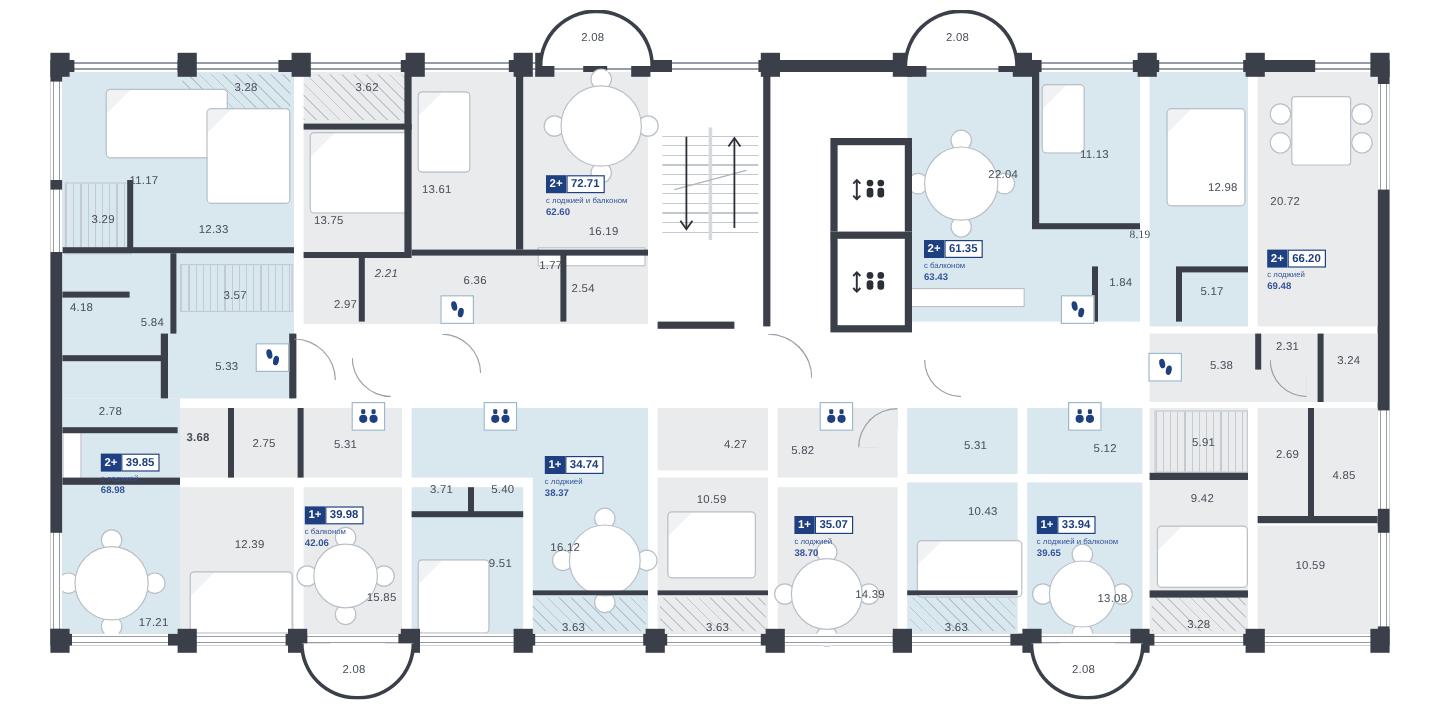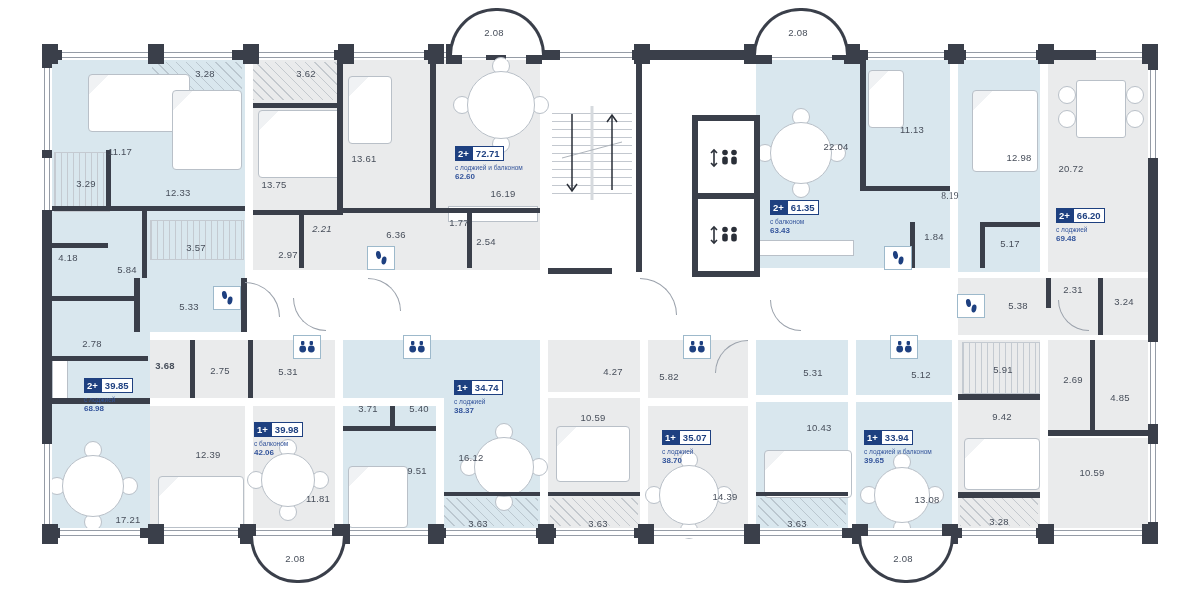--- a/index.html
+++ b/index.html
@@ -350,21 +350,21 @@
     <div class="rlabel" style="left: 1003px; top: 369px;">5.91</div>
     <div class="rlabel" style="left: 1073px; top: 379px;">2.69</div>
     <div class="rlabel" style="left: 1120px; top: 397px;">4.85</div>
     <div class="rlabel" style="left: 1002px; top: 416px;">9.42</div>
     <div class="rlabel" style="left: 1092px; top: 472px;">10.59</div>
     <div class="rlabel" style="left: 999px; top: 521px;">3.28</div>
     <div class="rlabel" style="left: 165px; top: 365px; font-weight: bold;">3.68</div>
     <div class="rlabel" style="left: 220px; top: 370px;">2.75</div>
     <div class="rlabel" style="left: 288px; top: 371px;">5.31</div>
     <div class="rlabel" style="left: 208px; top: 454px;">12.39</div>
-    <div class="rlabel" style="left: 318px; top: 498px;">11.81</div>
+    <div class="rlabel" style="left: 318px; top: 498px;">15.85</div>
     <div class="rlabel" style="left: 368px; top: 408px;">3.71</div>
     <div class="rlabel" style="left: 419px; top: 408px;">5.40</div>
     <div class="rlabel" style="left: 417px; top: 470px;">9.51</div>
     <div class="rlabel" style="left: 471px; top: 457px;">16.12</div>
     <div class="rlabel" style="left: 478px; top: 523px;">3.63</div>
     <div class="rlabel" style="left: 613px; top: 371px;">4.27</div>
     <div class="rlabel" style="left: 669px; top: 376px;">5.82</div>
     <div class="rlabel" style="left: 593px; top: 417px;">10.59</div>
     <div class="rlabel" style="left: 725px; top: 496px;">14.39</div>
     <div class="rlabel" style="left: 598px; top: 523px;">3.63</div>

